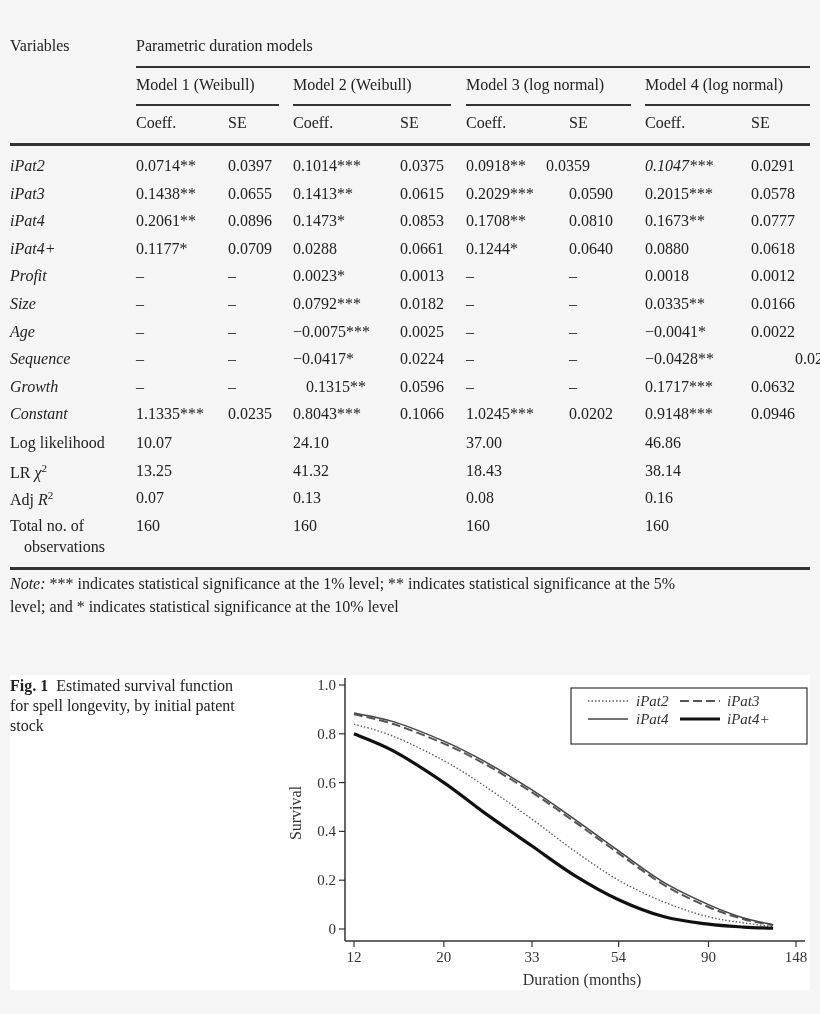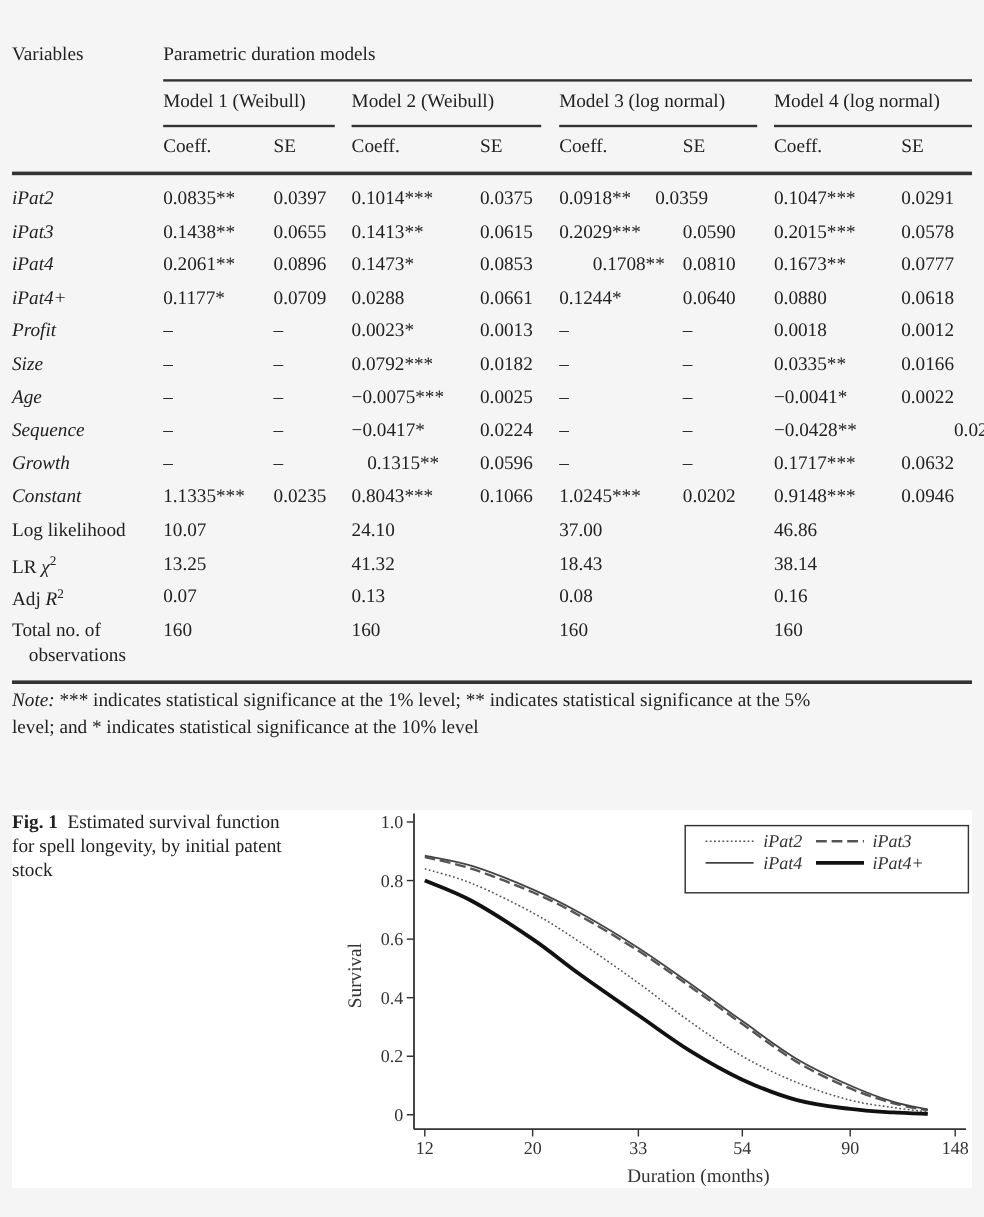--- a/index.html
+++ b/index.html
@@ -37,43 +37,43 @@
   <div class="abs" style="left:293px;top:114px;">Coeff.</div>
   <div class="abs" style="left:400px;top:114px;">SE</div>
   <div class="abs" style="left:466px;top:114px;">Coeff.</div>
   <div class="abs" style="left:569px;top:114px;">SE</div>
   <div class="abs" style="left:645px;top:114px;">Coeff.</div>
   <div class="abs" style="left:751px;top:114px;">SE</div>
   <div class="rule" style="left:10px;top:143px;width:800px;height:3px;"></div>
 
   <div id="rows">
       <div class="abs it" style="left: 10px; top: 157px;">iPat2</div>
-      <div class="abs" style="left: 136px; top: 157px;">0.0835**</div>
+      <div class="abs" style="left: 136px; top: 157px;">0.0714**</div>
       <div class="abs" style="left: 228px; top: 157px; text-align: center;">0.0397</div>
       <div class="abs" style="left: 293px; top: 157px;">0.1014***</div>
       <div class="abs" style="left: 400px; top: 157px;">0.0375</div>
       <div class="abs" style="left: 466px; top: 157px;">0.0918**</div>
       <div class="abs" style="left: 546px; top: 157px;">0.0359</div>
-      <div class="abs" style="left: 645px; top: 157px;">0.1047***</div>
+      <div class="abs" style="left: 645px; top: 157px; font-style: italic;">0.1047***</div>
       <div class="abs" style="left: 751px; top: 157px;">0.0291</div>
       <div class="abs it" style="left: 10px; top: 184.6px;">iPat3</div>
       <div class="abs" style="left: 136px; top: 184.6px;">0.1438**</div>
       <div class="abs" style="left: 228px; top: 184.6px;">0.0655</div>
       <div class="abs" style="left: 293px; top: 184.6px;">0.1413**</div>
       <div class="abs" style="left: 400px; top: 184.6px;">0.0615</div>
       <div class="abs" style="left: 466px; top: 184.6px;">0.2029***</div>
       <div class="abs" style="left: 569px; top: 184.6px;">0.0590</div>
       <div class="abs" style="left: 645px; top: 184.6px;">0.2015***</div>
       <div class="abs" style="left: 751px; top: 184.6px;">0.0578</div>
       <div class="abs it" style="left: 10px; top: 212.2px;">iPat4</div>
       <div class="abs" style="left: 136px; top: 212.2px;">0.2061**</div>
       <div class="abs" style="left: 228px; top: 212.2px;">0.0896</div>
       <div class="abs" style="left: 293px; top: 212.2px;">0.1473*</div>
       <div class="abs" style="left: 400px; top: 212.2px;">0.0853</div>
-      <div class="abs" style="left: 466px; top: 212.2px; margin-left: 28px;">0.1708**</div>
+      <div class="abs" style="left: 466px; top: 212.2px;">0.1708**</div>
       <div class="abs" style="left: 569px; top: 212.2px;">0.0810</div>
       <div class="abs" style="left: 645px; top: 212.2px;">0.1673**</div>
       <div class="abs" style="left: 751px; top: 212.2px;">0.0777</div>
       <div class="abs it" style="left: 10px; top: 239.8px;">iPat4+</div>
       <div class="abs" style="left: 136px; top: 239.8px;">0.1177*</div>
       <div class="abs" style="left: 228px; top: 239.8px;">0.0709</div>
       <div class="abs" style="left: 293px; top: 239.8px;">0.0288</div>
       <div class="abs" style="left: 400px; top: 239.8px;">0.0661</div>
       <div class="abs" style="left: 466px; top: 239.8px;">0.1244*</div>
       <div class="abs" style="left: 569px; top: 239.8px;">0.0640</div>

